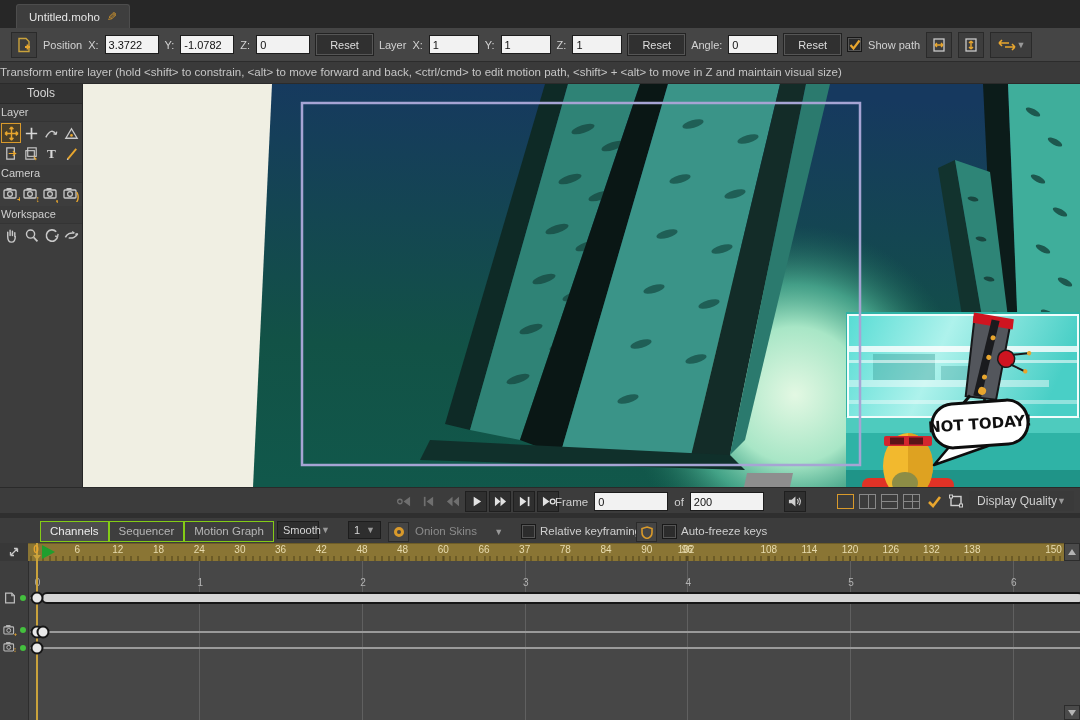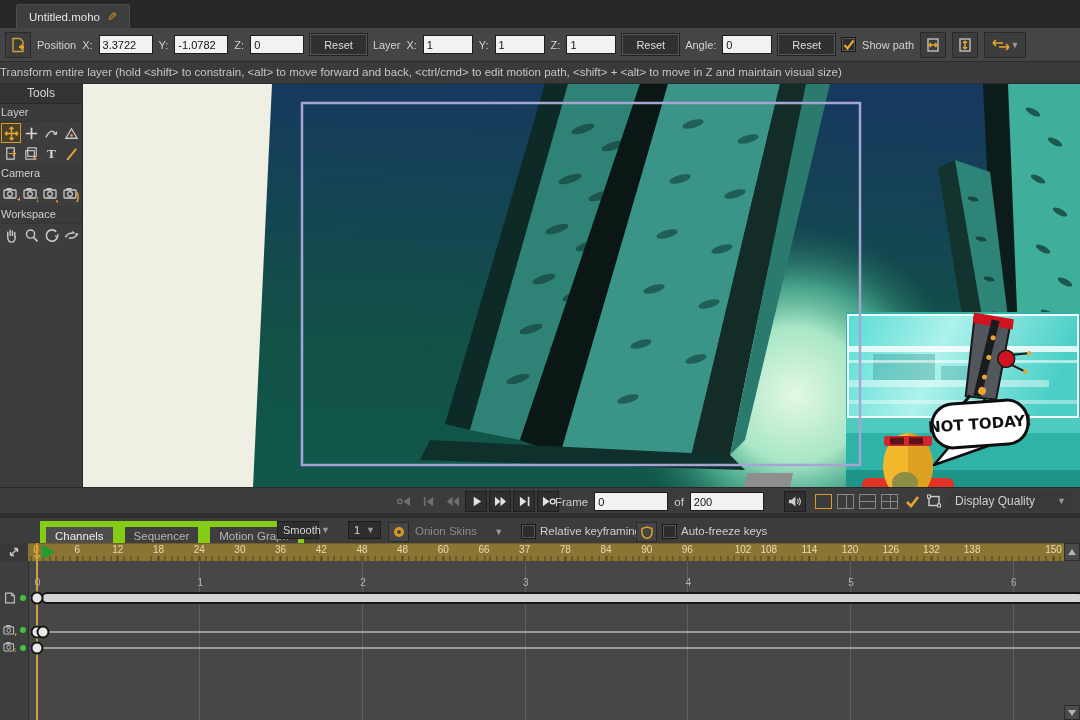--- a/index.html
+++ b/index.html
@@ -6,21 +6,21 @@
   #app{position:relative;width:1080px;height:720px;overflow:hidden;background:#3c3c3c;
        font-family:"Liberation Sans",sans-serif;color:#d5d5d5;}
   
   #tabbar{position:absolute;left:0;top:0;width:1080px;height:28px;background:#272727;}
   #doc-tab{position:absolute;left:16px;top:4px;height:23px;padding:0 12px;background:#3e3e3e;
            border:1px solid #4d4d4d;border-bottom:none;border-radius:3px 3px 0 0;
            display:flex;align-items:center;gap:7px;font-size:11.5px;color:#e4e4e4;}
   .pencil{color:#d99a2b;font-size:12px;transform:scaleX(-1);}
   
   #toolbar{position:absolute;left:0;top:28px;width:1080px;height:34px;background:#454545;
-           border-bottom:1px solid #2c2c2c;display:flex;align-items:center;padding-left:5px;box-sizing:border-box;gap:6px;}
+           border-bottom:1px solid #2c2c2c;display:flex;align-items:center;padding-left:11px;box-sizing:border-box;gap:6px;}
   .tb-lbl{font-size:11px;color:#d2d2d2;white-space:nowrap;}
   .tb-input{height:17px;width:46px;background:#f2f2f2;border:1px solid #1d1d1d;color:#111;
             font:11px "Liberation Sans",sans-serif;padding:0 3px;}
   .tb-input.sm{width:42px;}
   .tb-btn{height:21px;padding:0 13px;background:#303030;border:1px solid #565656;box-shadow:0 0 0 1px #222;
           color:#dedede;font-size:11px;display:flex;align-items:center;}
   .icon-btn{width:24px;height:24px;background:#3d3d3d;border:1px solid #2a2a2a;display:flex;align-items:center;justify-content:center;}
   .cb{width:13px;height:13px;background:#2c2c2c;border:1px solid #181818;box-shadow:inset 0 0 0 1px #565656;
       display:inline-flex;align-items:center;justify-content:center;}
   .gap10{}
@@ -43,27 +43,27 @@
   #transport{position:absolute;left:393px;top:3px;display:flex;align-items:center;gap:2px;}
   .trn{width:20px;height:19px;display:flex;align-items:center;justify-content:center;background:#2f2f2f;border:1px solid #1f1f1f;}
   .trn.dim{background:transparent;border-color:transparent;opacity:.35;}
   #frame-group{position:absolute;left:555px;top:3px;display:flex;align-items:center;gap:6px;font-size:11.5px;color:#cfcfcf;}
   .fr-input{height:17px;width:66px;background:#f2f2f2;border:1px solid #1d1d1d;color:#111;font:11px "Liberation Sans",sans-serif;padding:0 3px;}
   #right-cluster{position:absolute;right:6px;top:3px;display:flex;align-items:center;gap:5px;}
   .layout-btn{width:17px;height:15px;border:1px solid #888;box-sizing:border-box;position:relative;background:#3c3c3c;}
   .layout-btn.sel{border-color:#d99a2b;}
   .layout-btn .v{position:absolute;left:50%;top:0;bottom:0;width:1px;background:#888;}
   .layout-btn .h{position:absolute;top:50%;left:0;right:0;height:1px;background:#888;}
-  #dq-box{display:flex;align-items:center;gap:22px;background:#3a3a3a;height:20px;padding:0 8px;font-size:12px;color:#d0d0d0;}
+  #dq-box{display:flex;align-items:center;background:#3a3a3a;height:20px;padding:0 8px;font-size:12px;color:#d0d0d0;}
   .dd-arrow{color:#999;font-size:9px;}
   
   #timeline{position:absolute;left:0;top:513px;width:1080px;height:207px;background:#3c3c3c;border-top:5px solid #2f2f2f;box-sizing:border-box;}
   #tl-controls{position:relative;height:25px;}
   .tl-tab{display:inline-block;height:19px;line-height:19px;padding:0 9px;font-size:11.5px;
-          background:#3e3e3e;border:6px solid #84cc16;color:#b5b5b5;}
+          background:#3e3e3e;border:1px solid #84cc16;color:#b5b5b5;}
   .tl-tab.sel{background:#4d4d4d;color:#ececec;}
   .dd{position:absolute;top:3px;height:18px;background:#2e2e2e;border:1px solid #1d1d1d;color:#d5d5d5;
       font-size:11px;display:flex;align-items:center;justify-content:space-between;padding:0 5px;box-sizing:border-box;}
   #tl-ruler-row{position:relative;height:18px;}
   #ruler-corner{position:absolute;left:0;top:0;width:28px;height:18px;background:#383838;display:flex;align-items:center;justify-content:center;}
   #ruler-gold{position:absolute;left:28px;right:16px;top:0;height:18px;background:#8a7534;border-top:1px solid #6e5d28;box-sizing:border-box;}
   #ruler-gold:after{content:'';position:absolute;left:0;right:0;bottom:0;height:5px;
       background:repeating-linear-gradient(90deg,rgba(46,37,9,0) 0 5.8px,rgba(46,37,9,.65) 5.8px 6.78px);
       background-position:8.5px 0;}
   #ruler-scroll{position:absolute;right:0;top:0;width:16px;height:18px;background:#4a4a4a;border:1px solid #2c2c2c;
@@ -561,21 +561,21 @@
         <span class="rtick" style="left: 321.26px;">42</span>
         <span class="rtick" style="left: 361.94px;">48</span>
         <span class="rtick" style="left: 402.62px;">48</span>
         <span class="rtick" style="left: 443.3px;">60</span>
         <span class="rtick" style="left: 483.98px;">66</span>
         <span class="rtick" style="left: 524.66px;">37</span>
         <span class="rtick" style="left: 565.34px;">78</span>
         <span class="rtick" style="left: 606.02px;">84</span>
         <span class="rtick" style="left: 646.7px;">90</span>
         <span class="rtick" style="left: 687.38px;">96</span>
-        <span class="rtick" style="left: 743px;">102</span>
+        <span class="rtick" style="left: 686px;">102</span>
         <span class="rtick" style="left: 768.74px;">108</span>
         <span class="rtick" style="left: 809.42px;">114</span>
         <span class="rtick" style="left: 850.1px;">120</span>
         <span class="rtick" style="left: 890.78px;">126</span>
         <span class="rtick" style="left: 931.46px;">132</span>
         <span class="rtick" style="left: 972.14px;">138</span>
         <span class="rtick" style="left: 1012.82px; margin-top: 26px;">144</span>
         <span class="rtick" style="left: 1053.5px;">150</span>
       </div>
 

